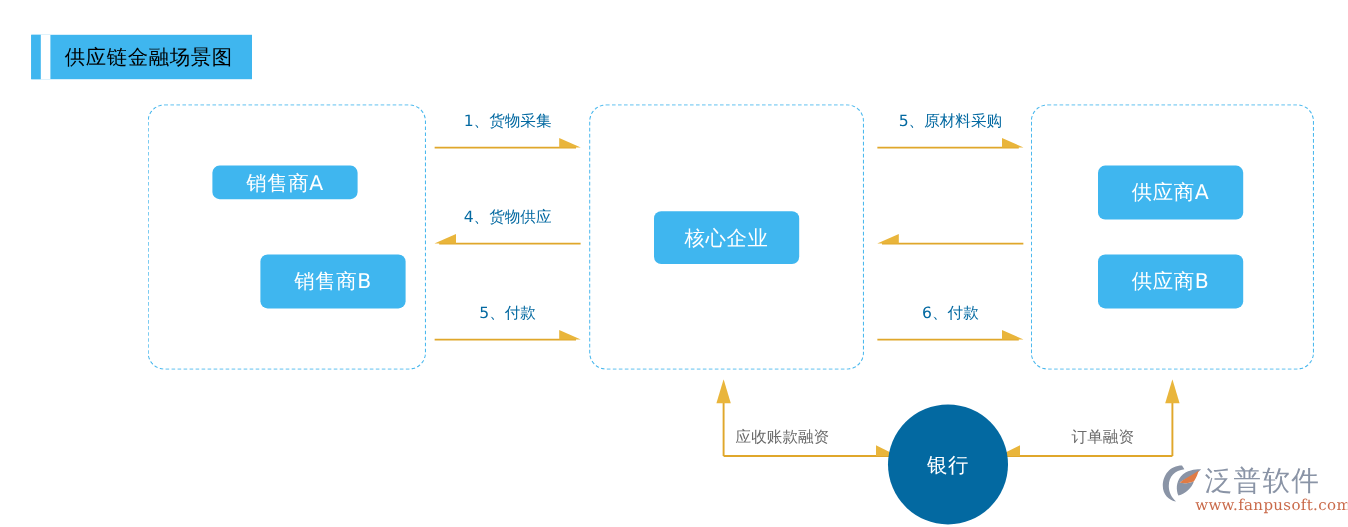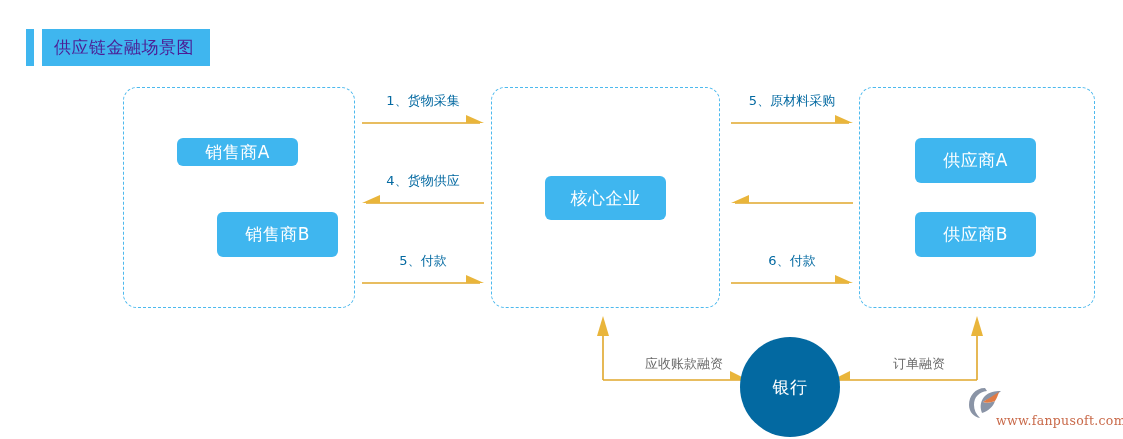--- a/index.html
+++ b/index.html
@@ -35,21 +35,21 @@
     background: #3fb6ef;
     flex: 0 0 auto;
   }
   .title-gap {
     width: 8px;
     height: 37px;
     background: #ffffff;
     flex: 0 0 auto;
   }
   .title-text {
-    color: #4c1d95;
+    color: #000000;
     font-size: 17px;
     letter-spacing: 0.5px;
     padding-left: 12px;
     white-space: nowrap;
   }
 
   
   .group-box {
     position: absolute;
     border: 1.6px dashed #4cb9ee;
@@ -134,21 +134,21 @@
   }
   #elbow-left  { left: 596px; top: 316px; width: 152px; height: 72px; }
   #elbow-right { left: 832px; top: 316px; width: 152px; height: 72px; }
 
   .elbow-label {
     position: absolute;
     font-size: 13px;
     color: #6b6b6b;
     white-space: nowrap;
   }
-  #label-ar-finance    { left: 613px; top: 355px; margin-left: 32px; }
+  #label-ar-finance    { left: 613px; top: 355px; }
   #label-order-finance { left: 893px; top: 355px; }
 
   
   #logo {
     position: absolute;
     left: 968px;
     top: 385px;
     width: 148px;
     height: 48px;
   }
@@ -265,16 +265,17 @@
   <div class="elbow-label" id="label-order-finance">订单融资</div>
 
   <div id="bank-circle">银行</div>
 
   <div id="logo">
     <svg id="logo-mark" viewBox="0 0 34 32">
       <path d="M17 1 C7 1 1 9 1 18 C1 25 6 30 12 31 C8 27 6 23 6 18 C6 10 11 5 19 4 Z" fill="#8a94a6"></path>
       <path d="M33 4 C33 4 22 3 16 10 C12 15 12 21 14 26 C20 24 25 20 27 14 C22 16 18 16 15 15 C20 12 28 9 33 4 Z" fill="#8a94a6"></path>
       <path d="M31 5 C25 9 19 12 15 15 C18 16 22 16 27 14 C29 11 30 8 31 5 Z" fill="#e07b45"></path>
     </svg>
+    <div id="logo-name">泛普软件</div>
     <div id="logo-url">www.fanpusoft.com</div>
   </div>
 
 </div>
 
 </body></html>

